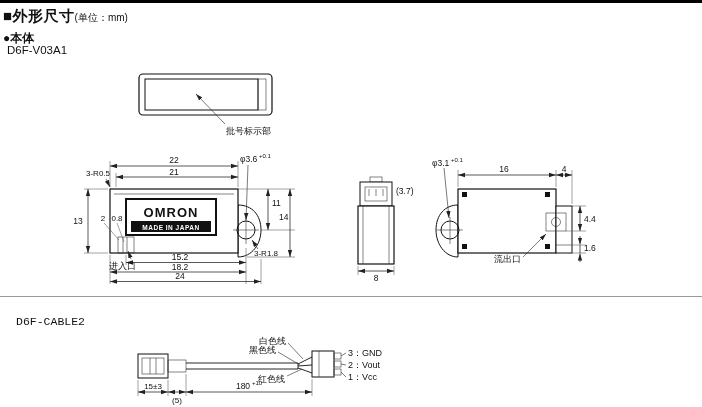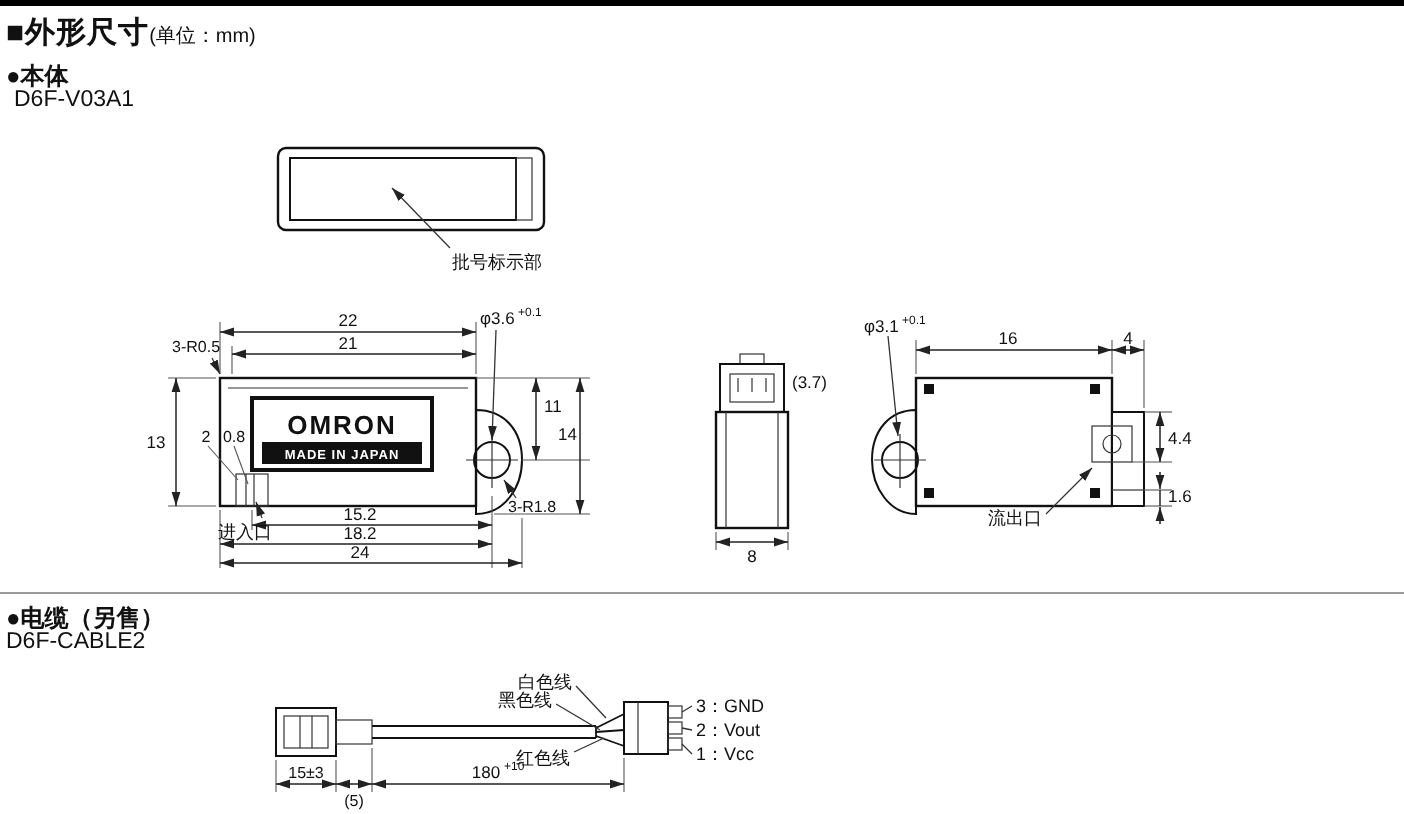--- a/index.html
+++ b/index.html
@@ -34,22 +34,21 @@
 <div class="page">
 
   <div class="abs" style="left:3px; top:4px;">
     <span class="title-main">■外形尺寸</span><span class="title-unit">(单位：mm)</span>
   </div>
   <div class="abs sec-head" style="left:3px; top:27px;">●本体</div>
   <div class="abs model" style="left:7px; top:41px;">D6F-V03A1</div>
 
   <div class="divider" style="top:293px;"></div>
 
-  <div class="abs sec-head" style="left:3px; top:298px;">●电缆（另售）</div>
-  <div class="abs model" style="left:3px; top:312px;">D6F-CABLE2</div>
+  <div class="abs model" style="left:16px; top:312px;font-family:Liberation Mono, monospace;">D6F-CABLE2</div>
 
   <svg width="702" height="407" viewBox="0 0 702 407">
     <defs>
       <marker id="aE" orient="auto" markerUnits="userSpaceOnUse" markerWidth="8" markerHeight="6" refX="7" refY="3">
         <path d="M0,0.8 L7,3 L0,5.2 Z" fill="#222"></path>
       </marker>
       <marker id="aS" orient="auto-start-reverse" markerUnits="userSpaceOnUse" markerWidth="8" markerHeight="6" refX="7" refY="3">
         <path d="M0,0.8 L7,3 L0,5.2 Z" fill="#222"></path>
       </marker>
     </defs>

